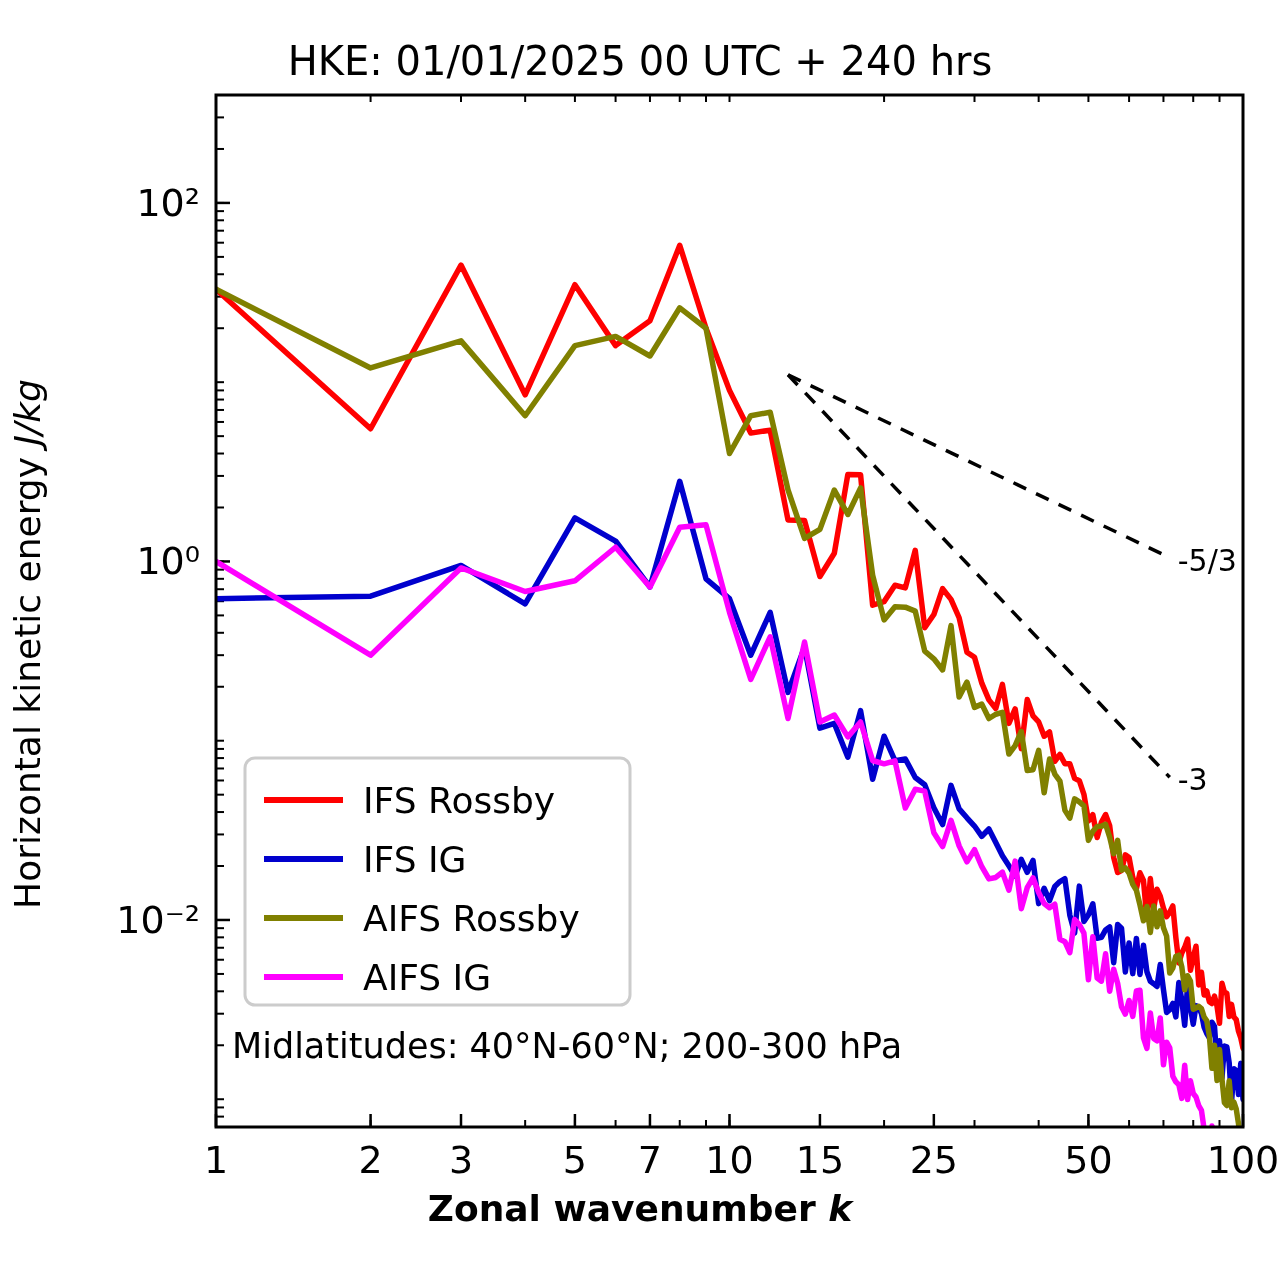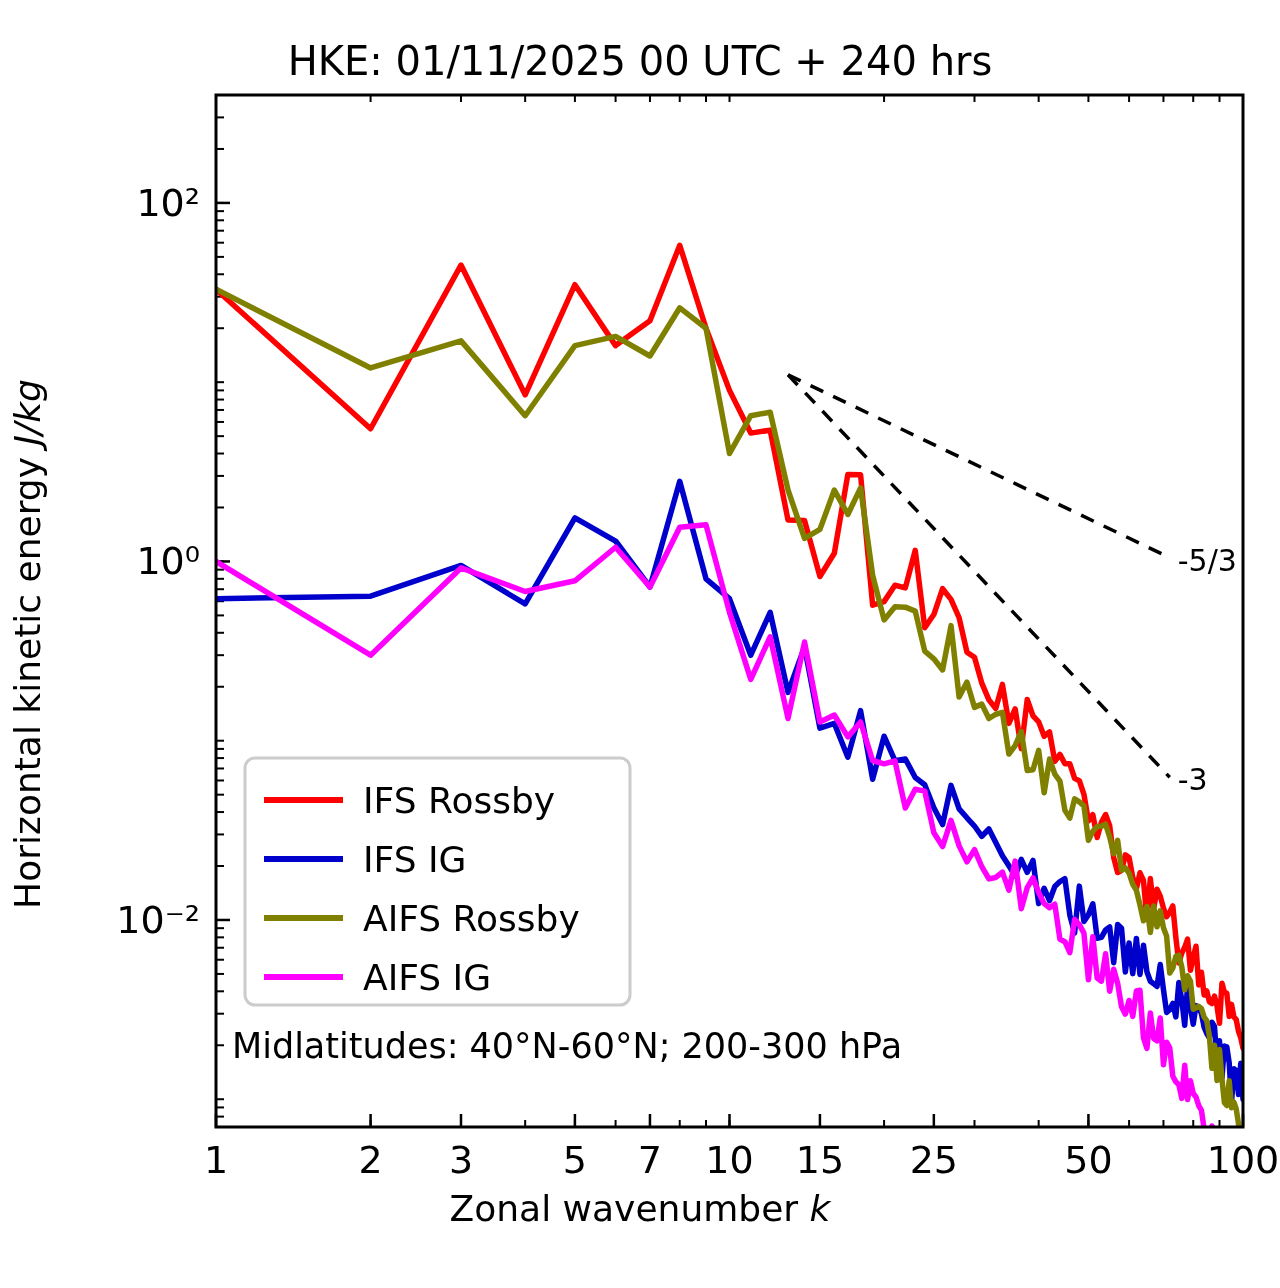--- a/index.html
+++ b/index.html
@@ -39,20 +39,21 @@
     position: absolute;
     font-size: 36px;
     color: #000;
     white-space: nowrap;
   }
   #xlabel {
     left: 0;
     top: 1188px;
     width: 1280px;
     text-align: center;
+    font-weight: bold;
   }
   #ylabel-wrap {
     position: absolute;
     left: 0px;
     top: 0px;
     width: 1288px;
     height: 90px;
     transform: rotate(-90deg);
     transform-origin: 0 0;
     translate: 40px 1288px;
@@ -68,21 +69,21 @@
     white-space: nowrap;
     transform: translateY(-58px);
   }
   .ital { font-style: italic; }
 </style>
 </head>
 <body>
 
 <div id="figure">
 
-  <div id="chart-title">HKE: 01/11/2025 00 UTC + 240 hrs</div>
+  <div id="chart-title">HKE: 01/01/2025 00 UTC + 240 hrs</div>
 
   <svg id="plot-svg" width="1280" height="1288">
       <defs>
         <clipPath id="plotclip">
           <rect x="216" y="95" width="1027" height="1032"></rect>
         </clipPath>
       </defs>
       <rect x="216" y="95" width="1027" height="1032" fill="#ffffff"></rect>
       <g>
         <line x1="216" y1="1127" x2="216" y2="1120" stroke="#000" stroke-width="2"></line>

